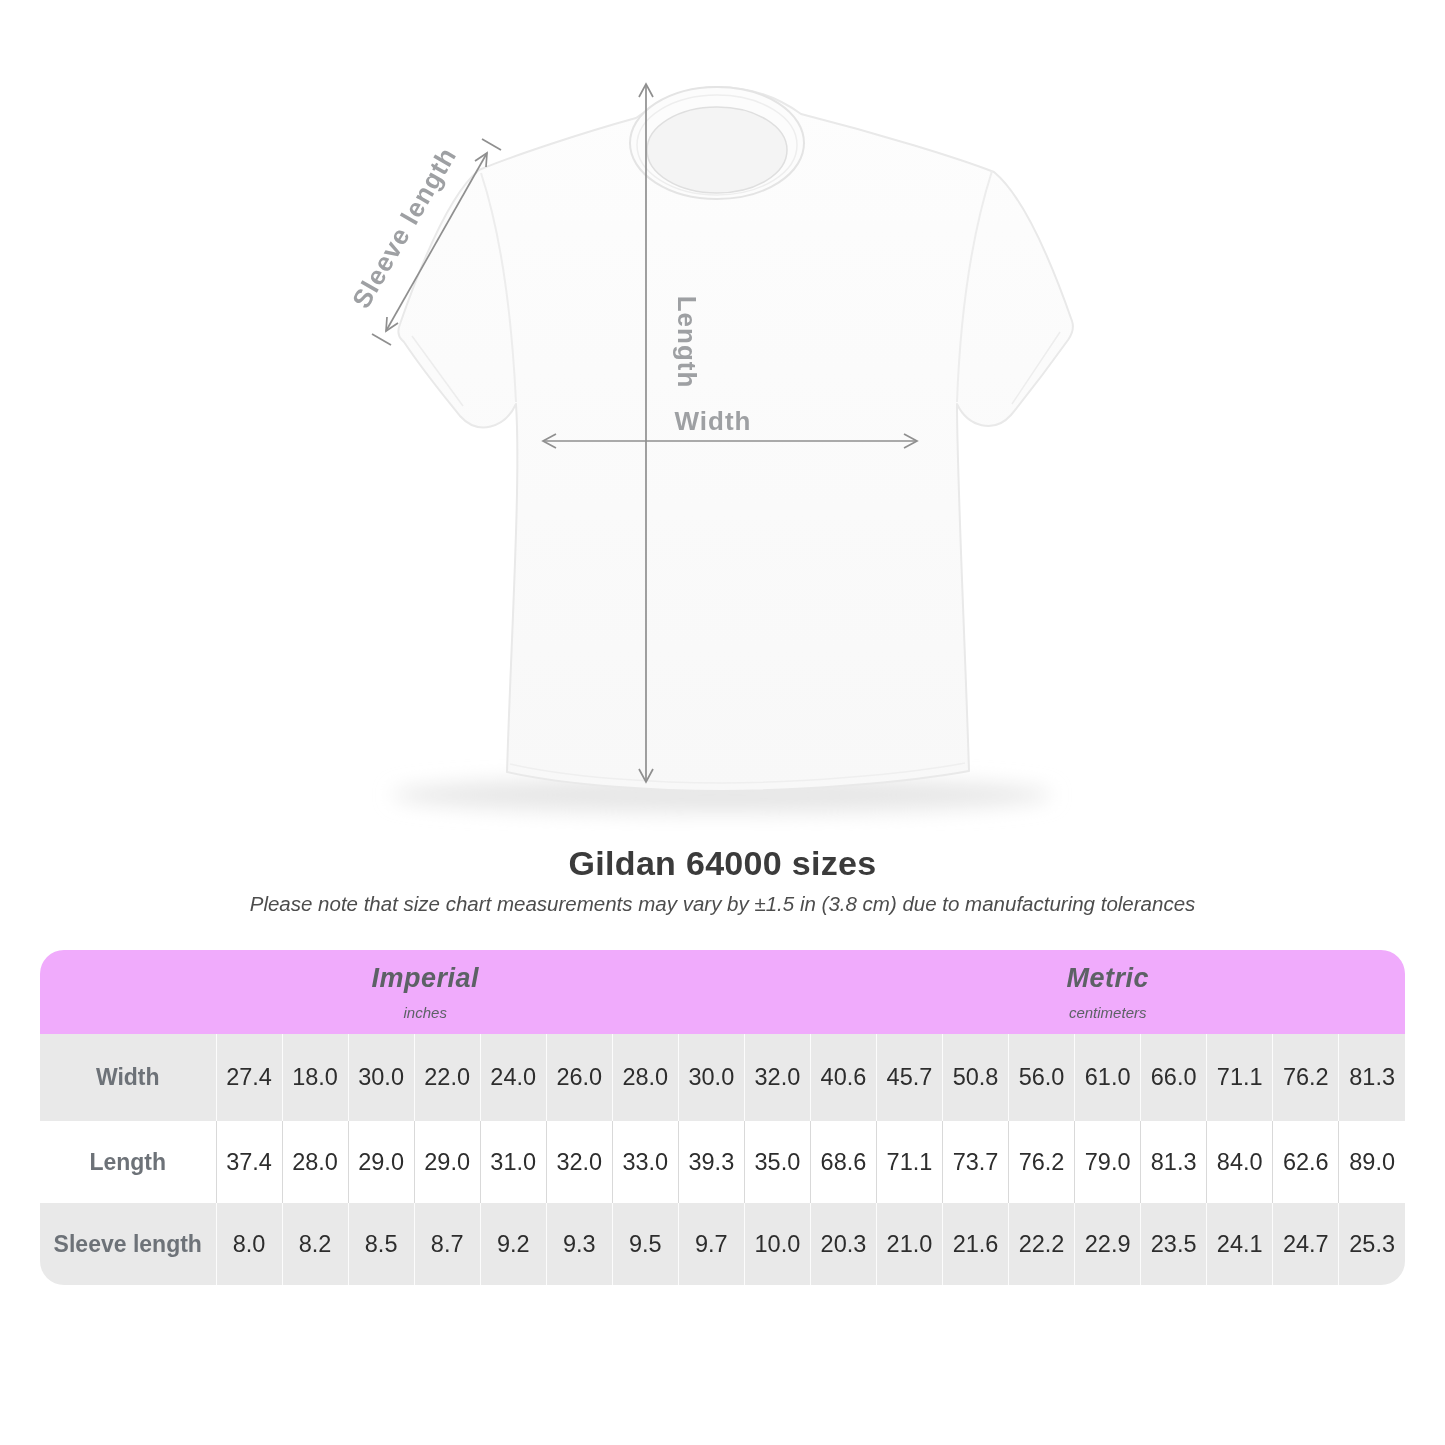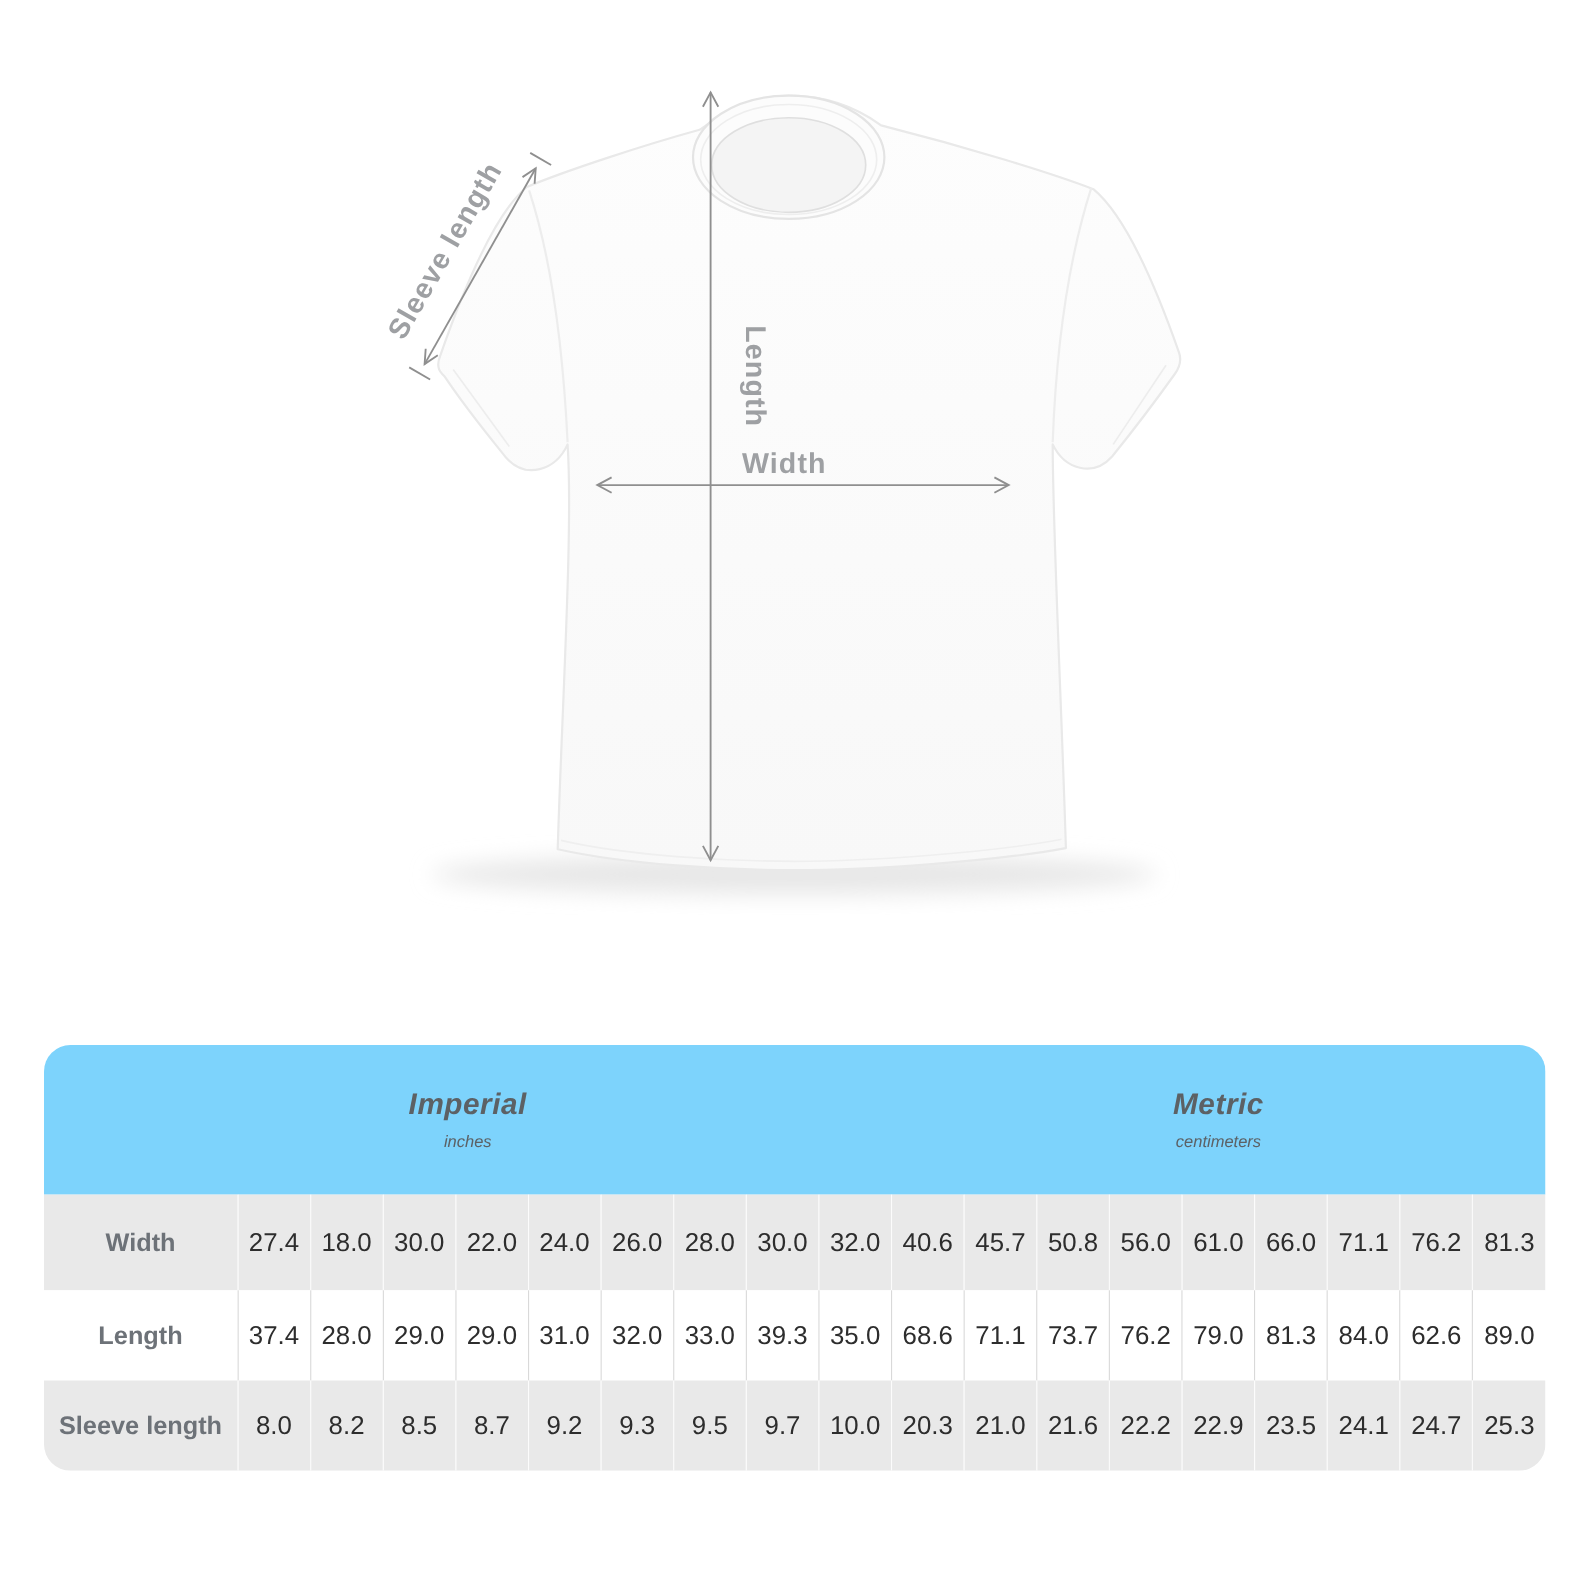--- a/index.html
+++ b/index.html
@@ -16,21 +16,21 @@
     font-size:34px;font-weight:bold;color:#3b3b3b;letter-spacing:.3px;}
   .size-note{position:absolute;top:892px;left:0;width:100%;text-align:center;
     font-size:20.5px;font-style:italic;color:#4d4d4d;}
 
   
   .size-table-wrap{position:absolute;left:40px;top:950px;width:1365px;
     border-radius:24px;overflow:hidden;background:#ffffff;}
   table.size-table{width:100%;border-collapse:collapse;table-layout:fixed;}
   .size-table col.lblcol{width:176px;}
   .size-table th,.size-table td{text-align:center;vertical-align:middle;padding:0;}
-  .band{background:#7dd3fc;height:136px;}
+  .band{background:#f0abfc;height:84px;}
   .band-title{font-size:27px;font-weight:bold;font-style:italic;color:#5c6165;letter-spacing:.5px;}
   .band-unit{font-size:15px;font-style:italic;font-weight:normal;color:#5c6165;margin-top:10px;}
   .size-row{height:84px;background:#ffffff;}
   .row-gray{background:#e9e9e9;}
   .row-white{background:#ffffff;}
   .r-width{height:87px;}
   .r-length{height:82px;}
   .r-sleeve{height:82px;}
   .rowlabel{font-size:23px;font-weight:bold;color:#6d7278;}
   .szh{font-size:22px;font-weight:bold;color:#6d7278;border-left:1px solid #d9d9d9;}
@@ -105,20 +105,22 @@
     <text class="dim-label" transform="translate(678 342) rotate(90)" text-anchor="middle">Length</text>
 
     <g stroke="#8f8f8f" stroke-width="1.7" fill="none">
       <path d="M 543 441 L 917 441"></path>
       <path d="M 556 434 L 543 441 L 556 448"></path>
       <path d="M 904 434 L 917 441 L 904 448"></path>
     </g>
     <text class="dim-label" x="713" y="430" text-anchor="middle">Width</text>
   </svg>
 
+  <div class="page-title">Gildan 64000 sizes</div>
+  <div class="size-note">Please note that size chart measurements may vary by ±1.5 in (3.8 cm) due to manufacturing tolerances</div>
 
   <div class="size-table-wrap">
     <table class="size-table">
       <colgroup>
         <col class="lblcol">
         <col>
           <col>
           <col>
           <col>
           <col>

